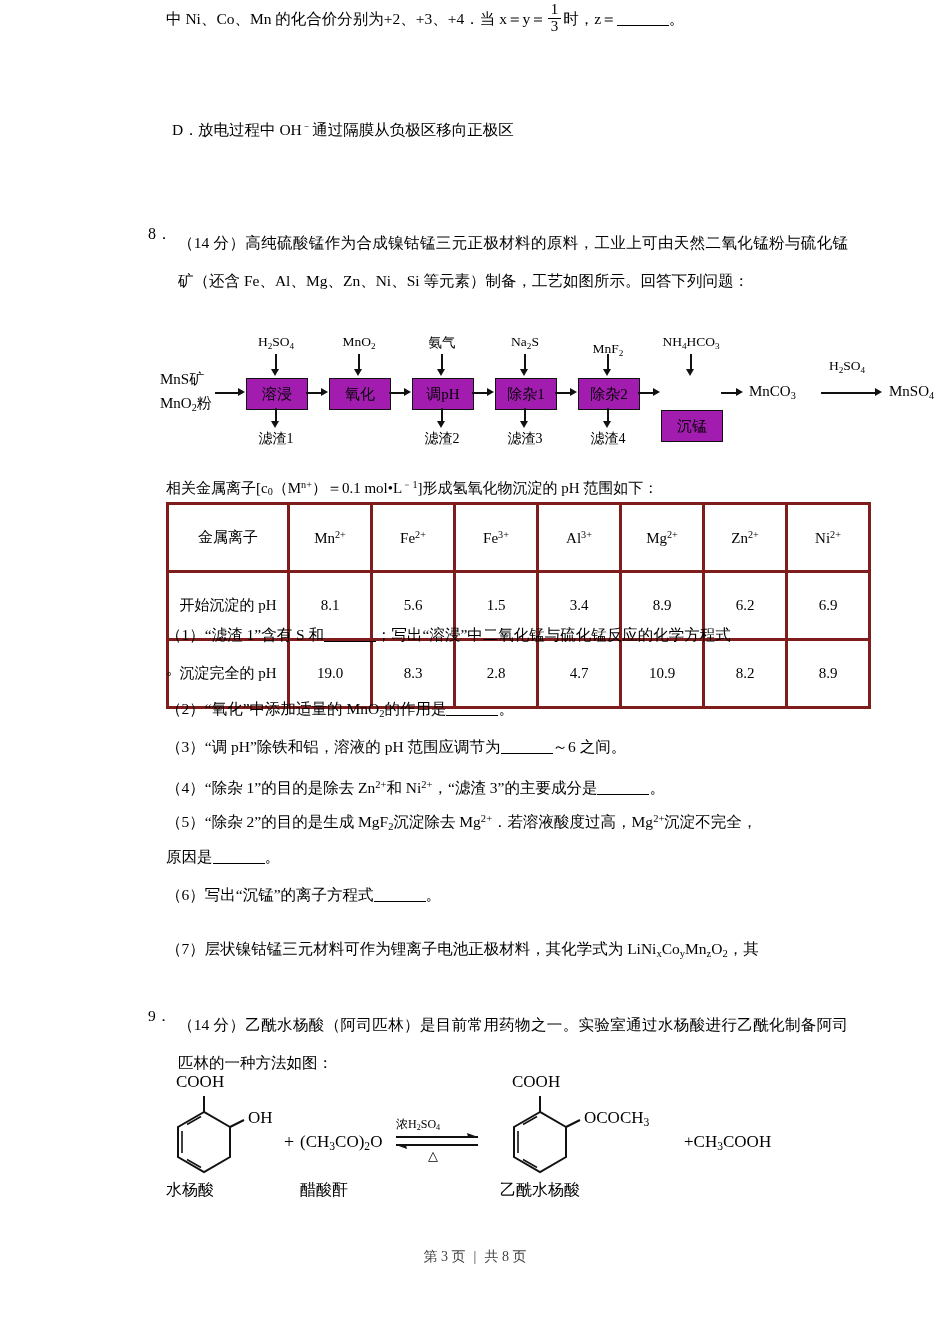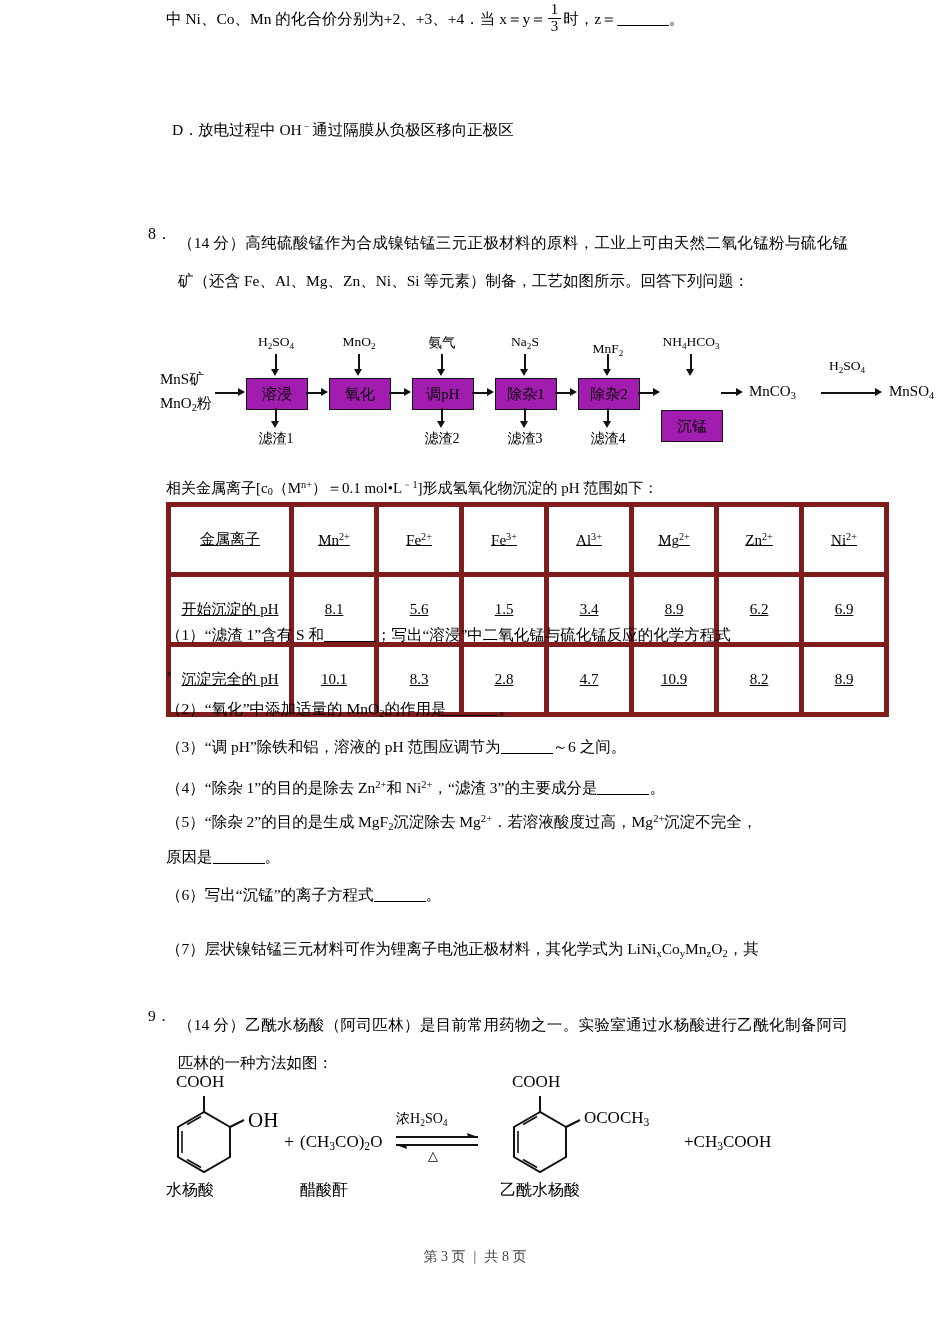--- a/index.html
+++ b/index.html
@@ -46,22 +46,22 @@
       border-top:7px solid #111; }
   #flow .ah-right { position:absolute; width:0;height:0;
       border-top:4.5px solid transparent; border-bottom:4.5px solid transparent;
       border-left:7px solid #111; }
   #flow .res { position:absolute; white-space:nowrap; font-size:14px; text-align:center; }
   #flow .plain { position:absolute; white-space:nowrap; font-size:15px; }
 
   
   #tblIntro { position:absolute; left:166px; top:478px; font-size:15px; }
   #phtable { position:absolute; left:166px; top:502px; border-collapse:collapse; }
-  #phtable td { border:5px solid #7f1d1d; font-size:15px; text-align:center;
-                height:33px; padding:16px 4px; white-space:nowrap;text-decoration:underline; }
+  #phtable td { border:3px solid #7f1d1d; font-size:15px; text-align:center;
+                height:33px; padding:16px 4px; white-space:nowrap; }
   #phtable td.hd { width:110px; }
   #phtable td.rl { width:110px; text-align:center; }
   #phtable td.v  { width:72px; }
 
   
   .sq { position:absolute; left:166px; width:690px; font-size:15.5px; line-height:38px;
         text-align:justify; }
 
   
   .frac { display:inline-block; vertical-align:-0.45em; text-align:center;
@@ -178,21 +178,21 @@
           <td class="v">8.1</td>
           <td class="v">5.6</td>
           <td class="v">1.5</td>
           <td class="v">3.4</td>
           <td class="v">8.9</td>
           <td class="v">6.2</td>
           <td class="v">6.9</td>
         </tr>
         <tr>
           <td class="rl">沉淀完全的 pH</td>
-          <td class="v">10.1</td>
+          <td class="v">19.0</td>
           <td class="v">8.3</td>
           <td class="v">2.8</td>
           <td class="v">4.7</td>
           <td class="v">10.9</td>
           <td class="v">8.2</td>
           <td class="v">8.9</td>
         </tr>
       </tbody>
   </table>
 
@@ -217,26 +217,26 @@
   <div id="organic">
       <div class="abs" style="left: 16px; top: 0px; font-size: 17px;">COOH</div>
       <svg width="78" height="96" viewBox="0 0 78 96" style="position: absolute; left: 8px; top: 22px;">
         <polygon points="36,18 10,33 10,63 36,78 62,63 62,33" fill="none" stroke="#111" stroke-width="2"></polygon>
         <line x1="14" y1="37" x2="14" y2="59" stroke="#111" stroke-width="1.6"></line>
         <line x1="19" y1="30.5" x2="33" y2="22.5" stroke="#111" stroke-width="1.6"></line>
         <line x1="19" y1="65.5" x2="33" y2="73.5" stroke="#111" stroke-width="1.6"></line>
         <line x1="36" y1="18" x2="36" y2="2" stroke="#111" stroke-width="2"></line>
         <line x1="62" y1="33" x2="76" y2="26" stroke="#111" stroke-width="2"></line>
       </svg>
-      <div class="abs" style="left: 88px; top: 36px; font-size: 21px;">OH</div>
+      <div class="abs" style="left: 88px; top: 36px; font-size: 17px;">OH</div>
       <div class="abs" style="left: 6px; top: 108px; font-size: 16px; font-family: &quot;Liberation Sans&quot;, sans-serif;">水杨酸</div>
       <div class="abs" style="left: 124px; top: 60px; font-size: 18px;">+</div>
       <div class="abs" style="left: 140px; top: 60px; font-size: 17px;">(CH<sub>3</sub>CO)<sub>2</sub>O</div>
       <div class="abs" style="left: 140px; top: 108px; font-size: 16px; font-family: &quot;Liberation Sans&quot;, sans-serif;">醋酸酐</div>
-      <div class="abs" style="left: 236px; top: 38px; font-size: 14px;">浓H<sub>2</sub>SO<sub>4</sub></div>
+      <div class="abs" style="left: 236px; top: 44px; font-size: 12px;">浓H<sub>2</sub>SO<sub>4</sub></div>
       <svg width="88" height="26" viewBox="0 0 88 26" style="position: absolute; left: 234px; top: 58px;">
         <line x1="2" y1="7" x2="84" y2="7" stroke="#111" stroke-width="1.8"></line>
         <polygon points="84,7 73,3 74,7" fill="#111"></polygon>
         <line x1="2" y1="15" x2="84" y2="15" stroke="#111" stroke-width="1.8"></line>
         <polygon points="2,15 13,19 12,15" fill="#111"></polygon>
       </svg>
       <div class="abs" style="left: 268px; top: 76px; font-size: 13px;">△</div>
       <div class="abs" style="left: 352px; top: 0px; font-size: 17px;">COOH</div>
       <svg width="78" height="96" viewBox="0 0 78 96" style="position: absolute; left: 344px; top: 22px;">
         <polygon points="36,18 10,33 10,63 36,78 62,63 62,33" fill="none" stroke="#111" stroke-width="2"></polygon>

